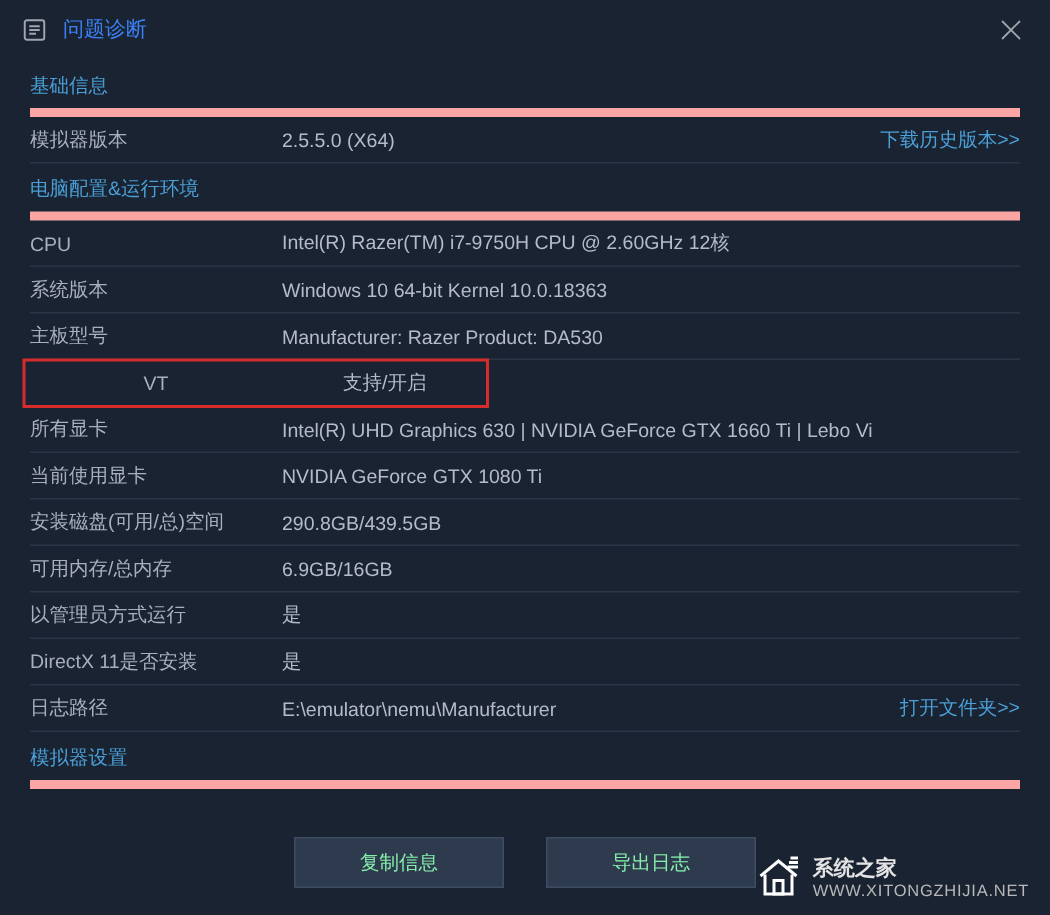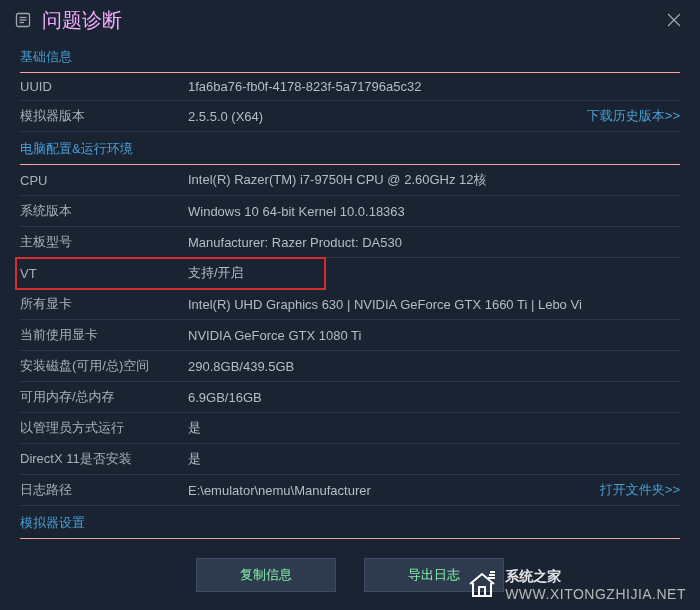--- a/index.html
+++ b/index.html
@@ -22,22 +22,22 @@
     .titlebar-icon {
       width: 18px;
       height: 18px;
       display: flex;
       align-items: center;
       justify-content: center;
       margin-right: 10px;
     }
     .titlebar-title {
       flex: 1;
-      font-size: 20px;
-      color: #f0abfc;
+      font-size: 14px;
+      color: #3b82f6;
     }
     .close-btn {
       width: 24px;
       height: 24px;
       display: flex;
       align-items: center;
       justify-content: center;
       cursor: pointer;
       color: #a0a6ae;
     }
@@ -46,21 +46,21 @@
       height: 500px;
       overflow-y: auto;
     }
     .content::-webkit-scrollbar { width: 8px; }
     .content::-webkit-scrollbar-track { background: #1a2332; }
     .content::-webkit-scrollbar-thumb { background: #3a4658; border-radius: 4px; }
     .section-title {
       color: #4a9fd6;
       font-size: 13px;
       padding: 8px 0 6px 0;
-      border-bottom: 1px solid #fca5a5;
+      border-bottom: 6px solid #fca5a5;
     }
     .row {
       display: flex;
       padding: 6px 0;
       border-bottom: 1px solid #2a3648;
       align-items: center;
       min-height: 26px;
     }
     .label {
       width: 168px;
@@ -80,20 +80,21 @@
       text-decoration: none;
       white-space: nowrap;
       margin-left: 10px;
     }
     .row.highlighted {
       outline: 2px solid #d62c2c;
       outline-offset: -1px;
       padding-left: 4px;
       margin-left: -4px;
       width: 309px;
+      text-align: center;
     }
     .button-bar {
       display: flex;
       justify-content: center;
       gap: 28px;
       padding: 18px 0;
     }
     .btn {
       width: 140px;
       height: 34px;
@@ -110,21 +111,21 @@
       position: absolute;
       right: 14px;
       bottom: 8px;
       display: flex;
       align-items: center;
       gap: 6px;
       color: #e4e4e4;
       font-size: 14px;
     }
     .watermark .sub {
-      font-size: 14px;
+      font-size: 11px;
       color: #b8b8b8;
       letter-spacing: 0.5px;
     }
     .watermark-logo {
       width: 34px;
       height: 34px;
     }
   </style>
 </head>
 <body>
@@ -144,24 +145,20 @@
       <line x1="1" y1="1" x2="13" y2="13"></line>
       <line x1="13" y1="1" x2="1" y2="13"></line>
     </svg>
   </span>
 </div>
 
 <div class="content">
 
   <div class="section-title">基础信息</div>
 
-  <div class="row">
-    <div class="label">UUID</div>
-    <div class="value">1fa6ba76-fb0f-4178-823f-5a71796a5c32</div>
-  </div>
   <div class="row">
     <div class="label">模拟器版本</div>
     <div class="value">2.5.5.0 (X64)</div>
     <a class="link">下载历史版本&gt;&gt;</a>
   </div>
 
   <div class="section-title">电脑配置&amp;运行环境</div>
 
   <div class="row">
     <div class="label">CPU</div>

